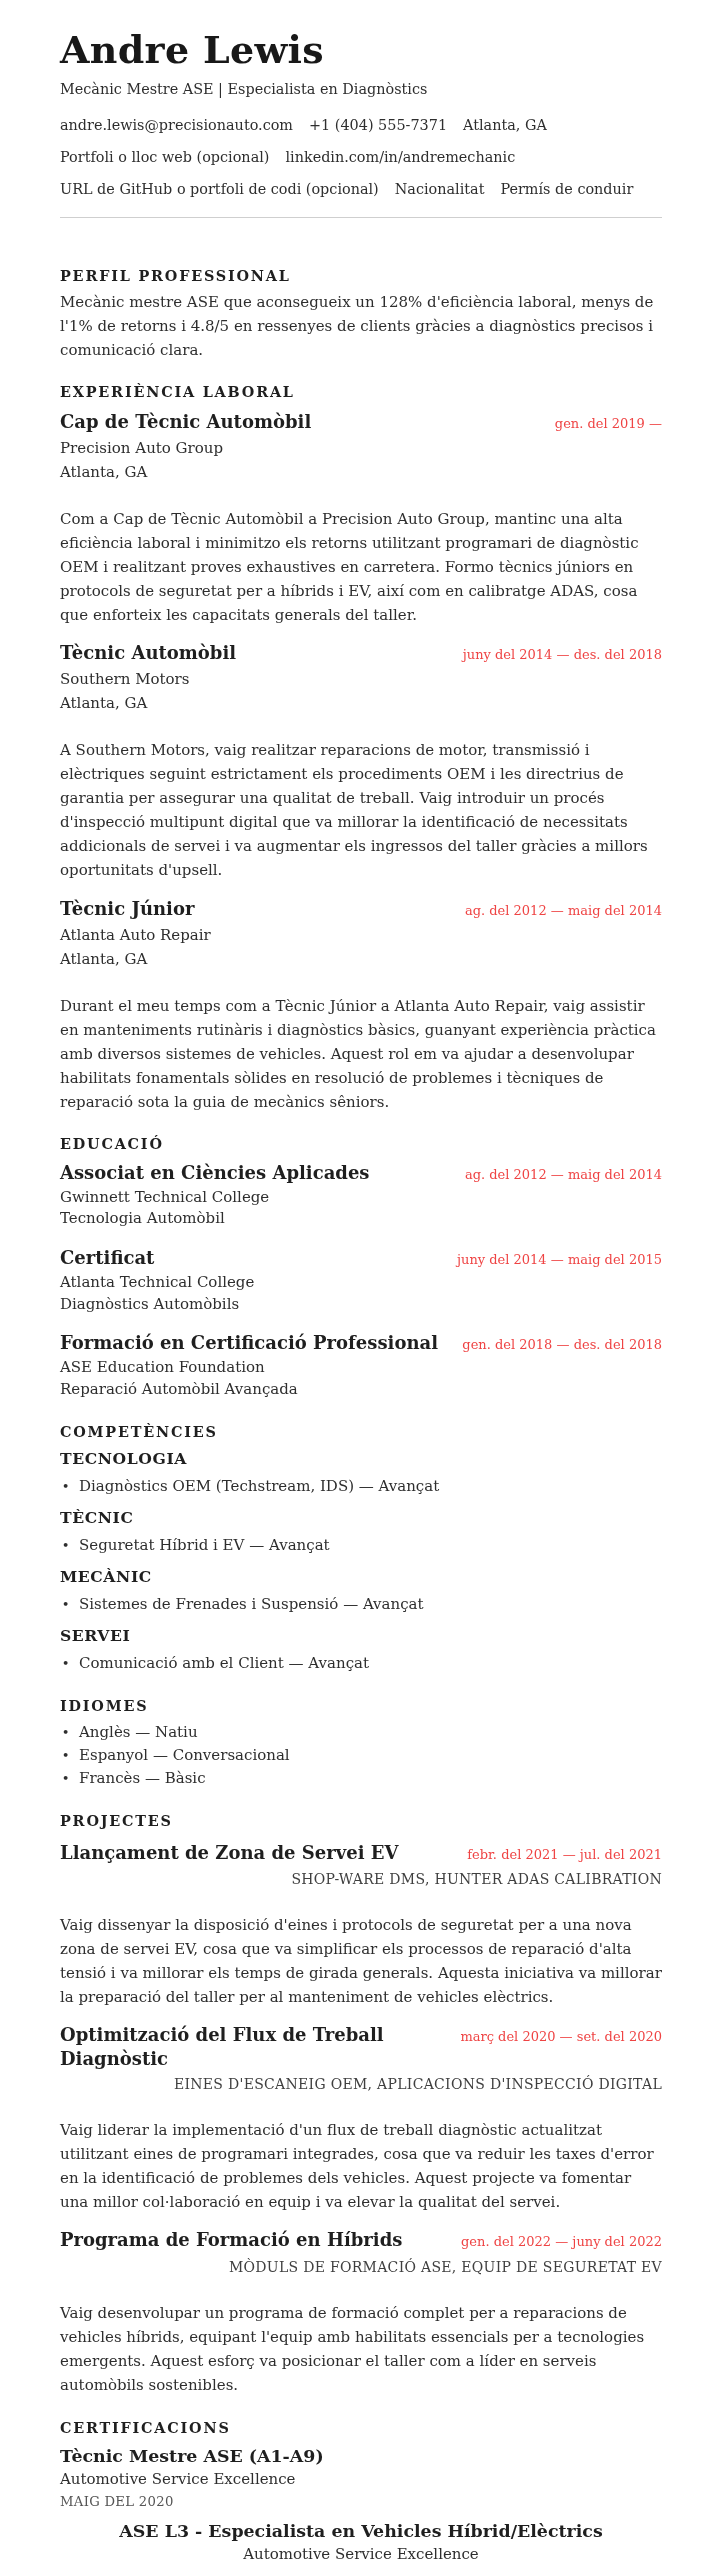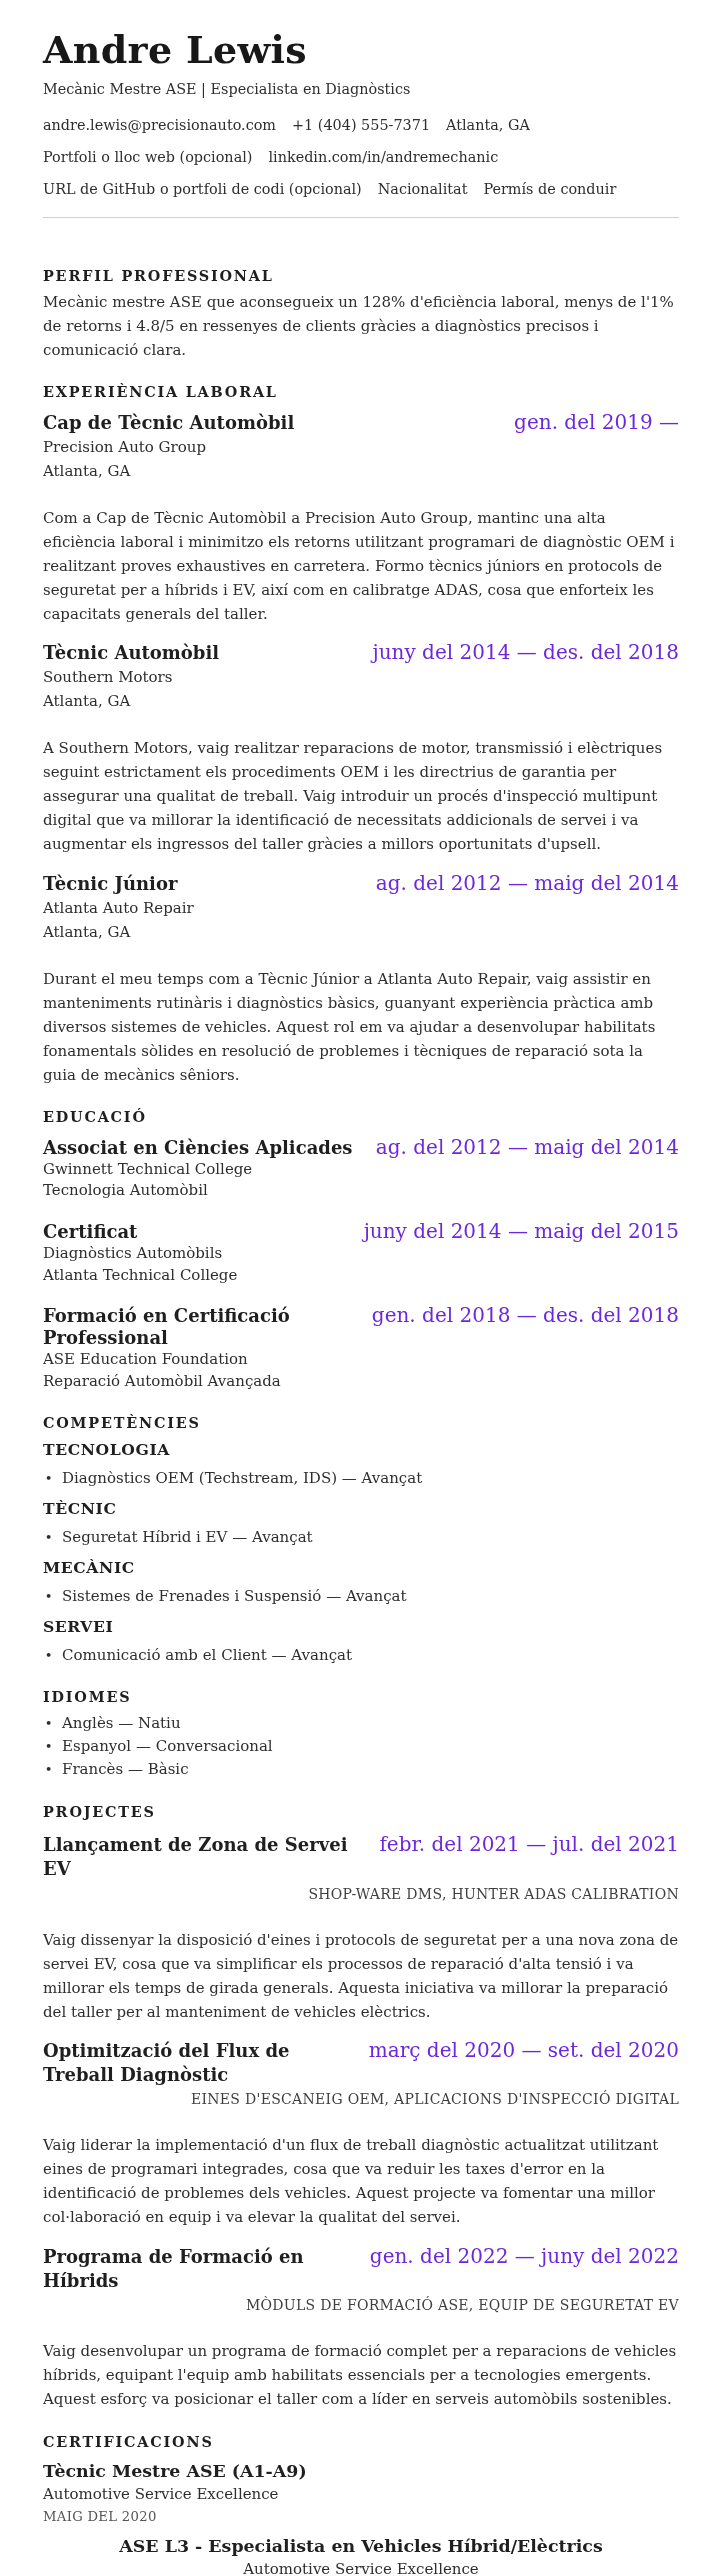--- a/index.html
+++ b/index.html
@@ -1,20 +1,20 @@
 <!DOCTYPE html>
 <html style="font-size:9.6px"><head>
 <meta charset="utf-8">
 <style>
   html, body { margin: 0; padding: 0; background: #ffffff; }
   .page {
     width: 722px;
     height: 2576px;
     box-sizing: border-box;
-    padding: 28px 43px 0;
+    padding: 28px 60px 0;
     background: #ffffff;
     font-family: "DejaVu Serif", "Liberation Serif", serif;
     color: #2e2e2e;
     overflow: hidden;
   }
 
   
   .name {
     margin: 0;
     font-size: 38px;
@@ -69,23 +69,23 @@
     align-items: baseline;
     gap: 18px;
   }
   .item-title {
     font-size: 18px;
     line-height: 24px;
     font-weight: 700;
     color: #1f1f1f;
   }
   .item-date {
-    font-size: 20px;
+    font-size: 13px;
     line-height: 24px;
-    color: #6d28d9;
+    color: #ef4444;
     white-space: nowrap;
   }
   .item-line { font-size: 15px; line-height: 24px; color: #2e2e2e; }
 
   .job { margin-top: 8.4px; }
   .job + .job { margin-top: 14.4px; }
   .job-desc { margin-top: 23px; }
 
   .edu { margin-top: 8.4px; }
   .edu + .edu { margin-top: 17px; }
@@ -222,22 +222,22 @@
       </div>
       <div class="item-line">Gwinnett Technical College</div>
       <div class="item-line">Tecnologia Automòbil</div>
     </div>
 
     <div class="edu">
       <div class="item-head">
         <span class="item-title">Certificat</span>
         <span class="item-date">juny del 2014 — maig del 2015</span>
       </div>
+      <div class="item-line">Atlanta Technical College</div>
       <div class="item-line">Diagnòstics Automòbils</div>
-      <div class="item-line">Atlanta Technical College</div>
     </div>
 
     <div class="edu">
       <div class="item-head">
         <span class="item-title">Formació en Certificació Professional</span>
         <span class="item-date">gen. del 2018 — des. del 2018</span>
       </div>
       <div class="item-line">ASE Education Foundation</div>
       <div class="item-line">Reparació Automòbil Avançada</div>
     </div>

